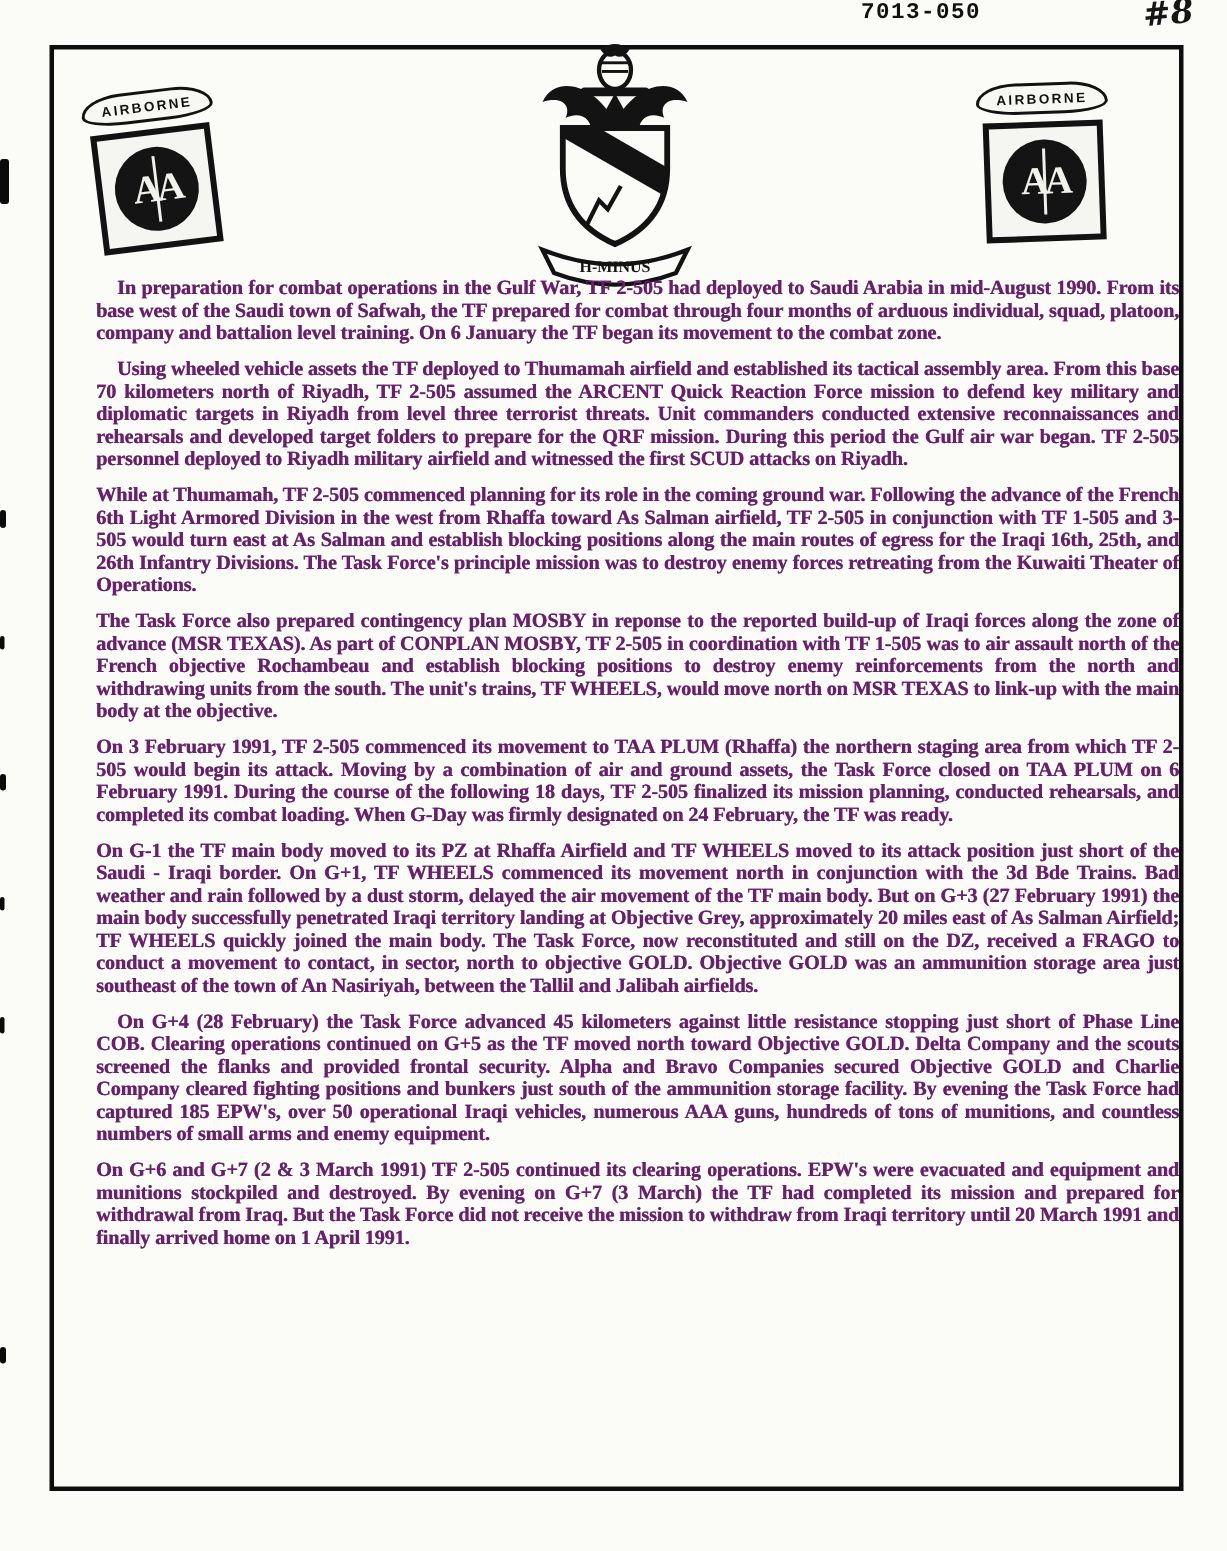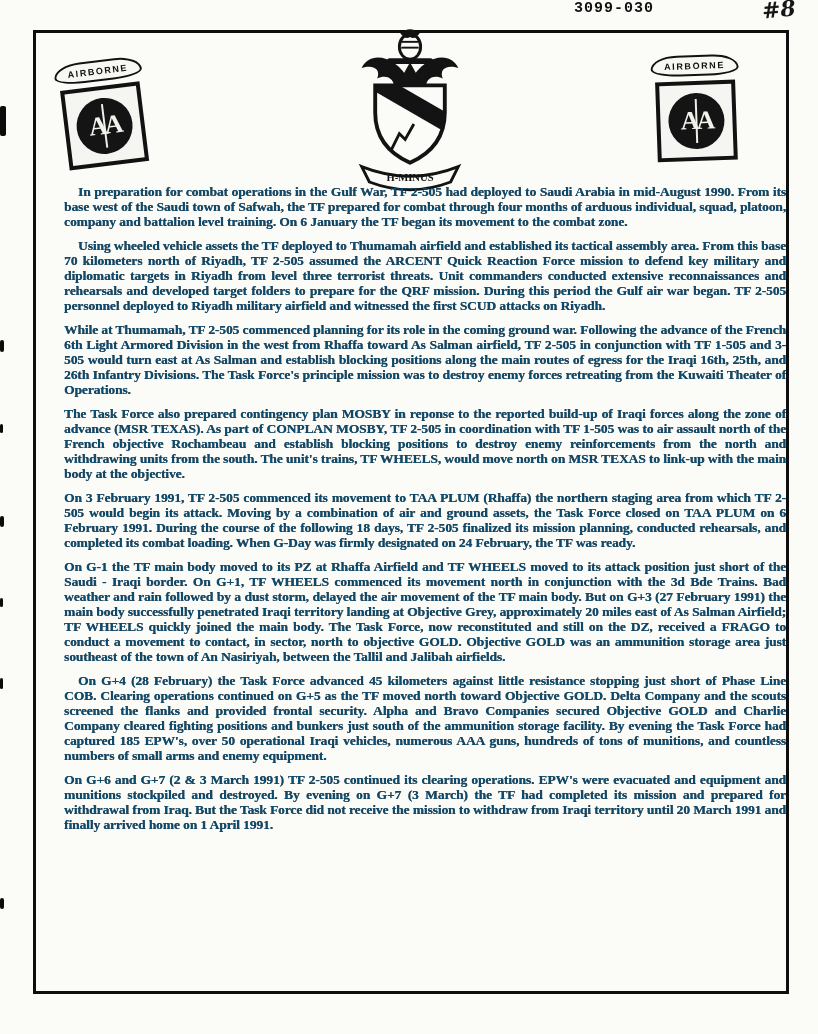--- a/index.html
+++ b/index.html
@@ -62,38 +62,38 @@
     font-family:"Liberation Serif", serif;font-weight:700;
     font-size:26px;letter-spacing:-3px;line-height:1;
   }
 
   
   .crest{position:absolute;left:352px;top:0px;width:116px;height:172px;margin-top:24px;}
 
   
   .text-block{
     position:absolute;left:64px;top:184px;width:722px;
-    color:#0c4a6e;
+    color:#701a75;
     font-family:"Liberation Serif", serif;
     font-weight:700;font-size:13.5px;line-height:15px;
     text-align:justify;
     text-shadow:0.3px 0 0 rgba(20,20,20,0.75);
     letter-spacing:-0.1px;
   }
   .text-block p{margin:0 0 9px 0;}
   .text-block p:nth-child(1),
   .text-block p:nth-child(2),
   .text-block p:nth-child(7){text-indent:14px;}
 </style>
 </head>
 <body>
 
 <div class="page">
 
-  <span class="doc-number">3099-030</span>
+  <span class="doc-number">7013-050</span>
   <span class="handwritten">#8</span>
 
   <div class="artifact" style="left:0;top:106px;width:6px;height:30px;"></div>
   <div class="artifact" style="left:0;top:340px;width:4px;height:12px;"></div>
   <div class="artifact" style="left:0;top:424px;width:3px;height:9px;"></div>
   <div class="artifact" style="left:0;top:516px;width:4px;height:11px;"></div>
   <div class="artifact" style="left:0;top:598px;width:3px;height:9px;"></div>
   <div class="artifact" style="left:0;top:678px;width:3px;height:11px;"></div>
   <div class="artifact" style="left:0;top:898px;width:4px;height:11px;"></div>
 

